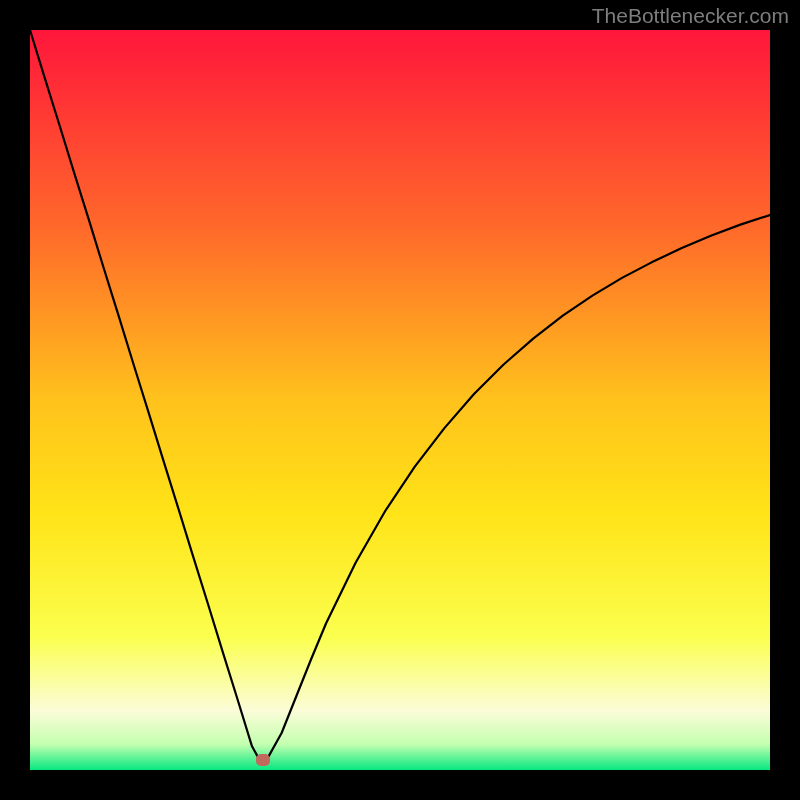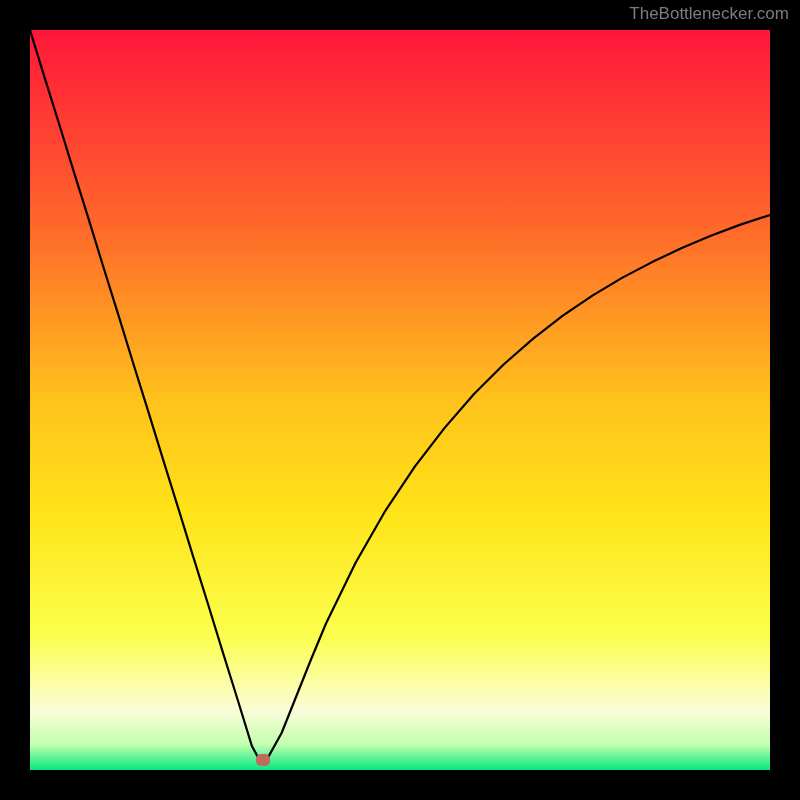--- a/index.html
+++ b/index.html
@@ -22,21 +22,21 @@
     top: 30px;
     width: 740px;
     height: 740px;
     overflow: hidden;
   }
   .attribution {
     position: absolute;
     top: 4px;
     right: 11px;
     color: #7d7d7d;
-    font-size: 17px;
+    font-size: 21px;
     font-family: Arial, Helvetica, sans-serif;
     letter-spacing: 0px;
   }
   .marker {
     position: absolute;
     width: 14px;
     height: 12px;
     border-radius: 5px;
     background: #c06a5d;
     transform: translate(-50%, -50%);

